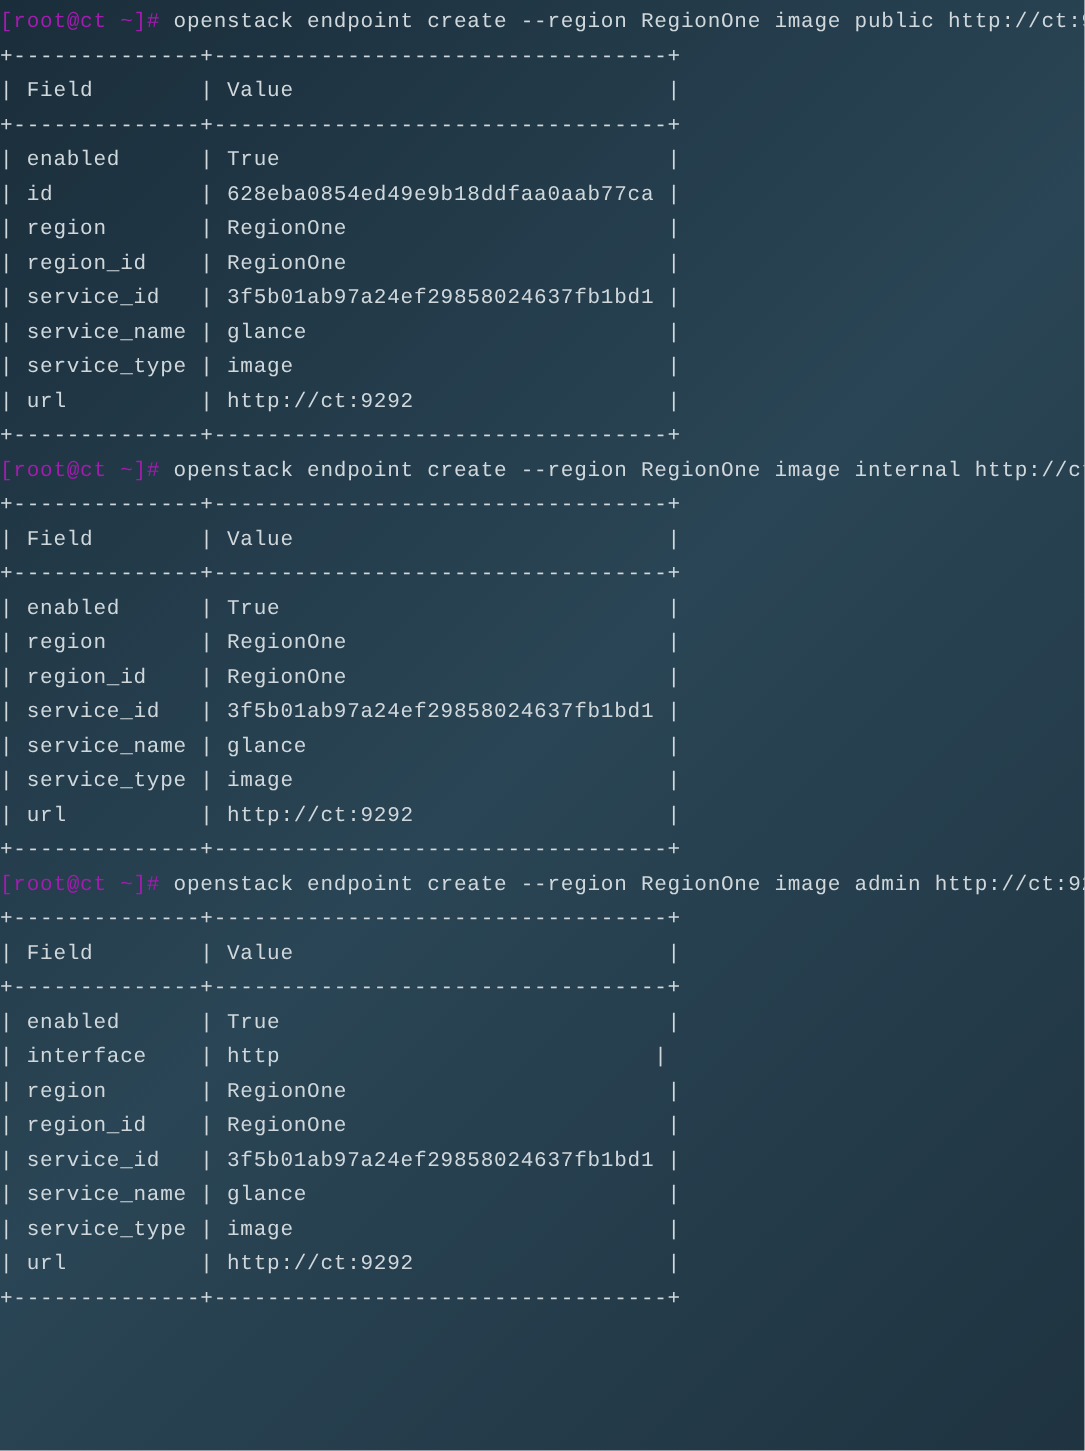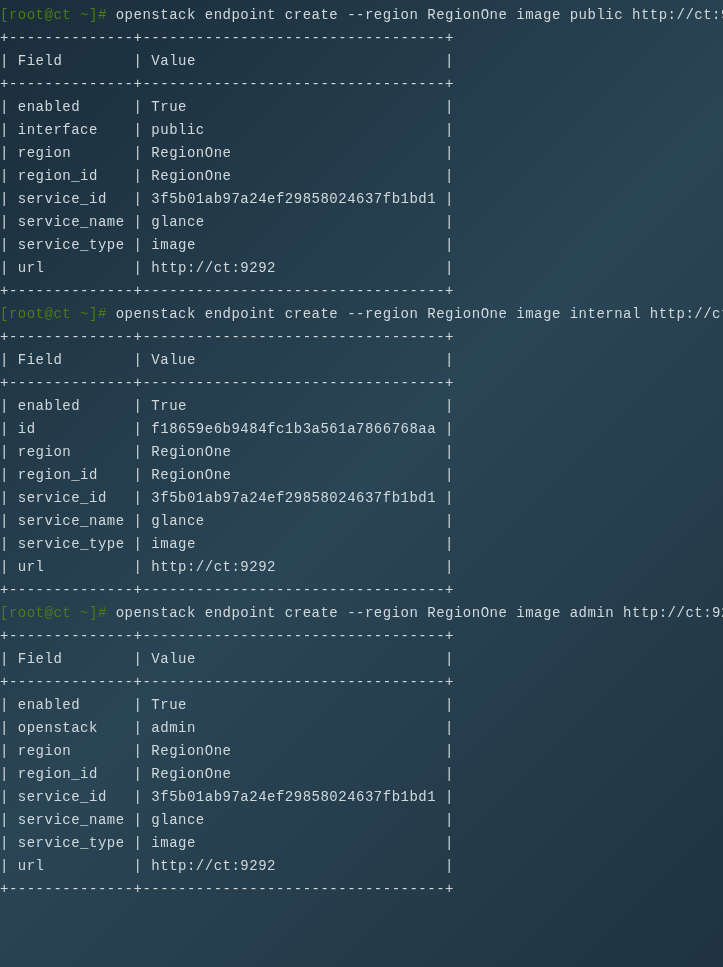--- a/index.html
+++ b/index.html
@@ -16,59 +16,58 @@
     }
     .terminal {
       padding: 4px 0;
       letter-spacing: 0.5px;
     }
     .line {
       white-space: pre;
       height: 23px;
     }
     .prompt {
-      color: #4d7c0f;
+      color: #a21caf;
     }
   </style>
 </head>
 <body>
 
 <div class="terminal" id="terminal-container">
     <div class="line"><span class="prompt">[root@ct ~]# </span><span>openstack endpoint create --region RegionOne image public http://ct:9292</span></div>
     <div class="line">+--------------+----------------------------------+</div>
     <div class="line">| Field        | Value                            |</div>
     <div class="line">+--------------+----------------------------------+</div>
     <div class="line">| enabled      | True                             |</div>
-    <div class="line">| interface    | public                           |</div>
+    <div class="line">| id           | 628eba0854ed49e9b18ddfaa0aab77ca |</div>
     <div class="line">| region       | RegionOne                        |</div>
     <div class="line">| region_id    | RegionOne                        |</div>
     <div class="line">| service_id   | 3f5b01ab97a24ef29858024637fb1bd1 |</div>
     <div class="line">| service_name | glance                           |</div>
     <div class="line">| service_type | image                            |</div>
     <div class="line">| url          | http://ct:9292                   |</div>
     <div class="line">+--------------+----------------------------------+</div>
     <div class="line"><span class="prompt">[root@ct ~]# </span><span>openstack endpoint create --region RegionOne image internal http://ct:9292</span></div>
     <div class="line">+--------------+----------------------------------+</div>
     <div class="line">| Field        | Value                            |</div>
     <div class="line">+--------------+----------------------------------+</div>
     <div class="line">| enabled      | True                             |</div>
-    <div class="line">| id           | f18659e6b9484fc1b3a561a7866768aa |</div>
     <div class="line">| region       | RegionOne                        |</div>
     <div class="line">| region_id    | RegionOne                        |</div>
     <div class="line">| service_id   | 3f5b01ab97a24ef29858024637fb1bd1 |</div>
     <div class="line">| service_name | glance                           |</div>
     <div class="line">| service_type | image                            |</div>
     <div class="line">| url          | http://ct:9292                   |</div>
     <div class="line">+--------------+----------------------------------+</div>
     <div class="line"><span class="prompt">[root@ct ~]# </span><span>openstack endpoint create --region RegionOne image admin http://ct:9292</span></div>
     <div class="line">+--------------+----------------------------------+</div>
     <div class="line">| Field        | Value                            |</div>
     <div class="line">+--------------+----------------------------------+</div>
     <div class="line">| enabled      | True                             |</div>
-    <div class="line">| openstack    | admin                            |</div>
+    <div class="line">| interface    | http                            |</div>
     <div class="line">| region       | RegionOne                        |</div>
     <div class="line">| region_id    | RegionOne                        |</div>
     <div class="line">| service_id   | 3f5b01ab97a24ef29858024637fb1bd1 |</div>
     <div class="line">| service_name | glance                           |</div>
     <div class="line">| service_type | image                            |</div>
     <div class="line">| url          | http://ct:9292                   |</div>
     <div class="line">+--------------+----------------------------------+</div>
   </div>
 
 </body></html>

